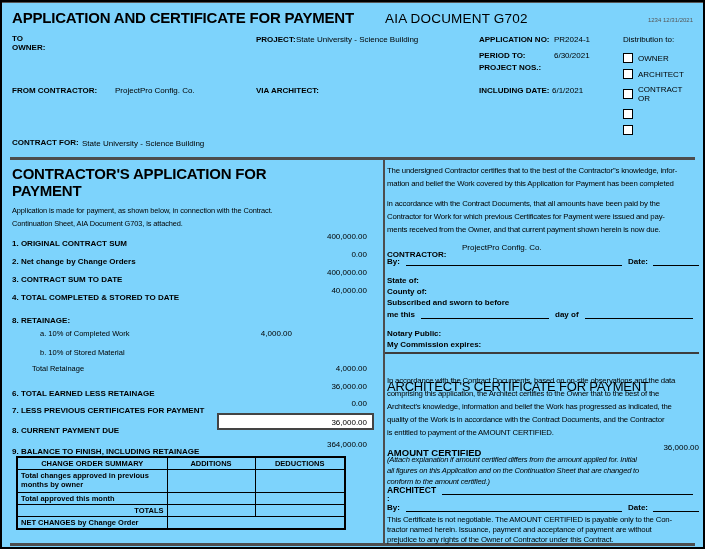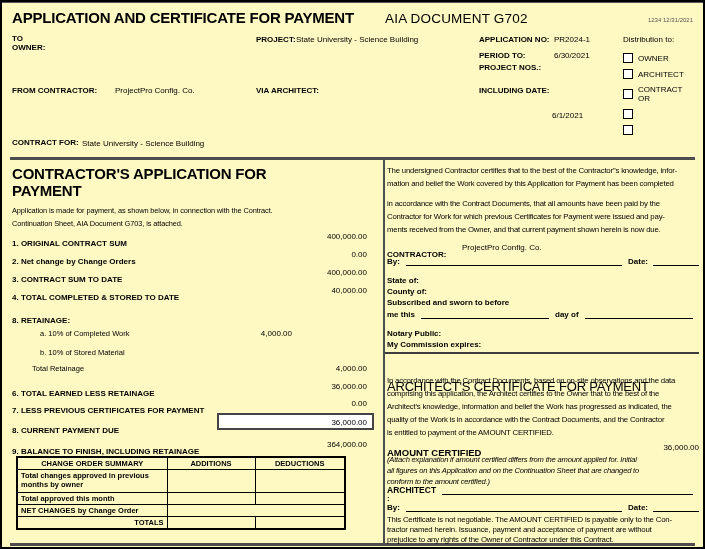--- a/index.html
+++ b/index.html
@@ -1,18 +1,18 @@
 <!DOCTYPE html>
 <html><head>
 <meta charset="utf-8">
 <style>
   html,body{margin:0;padding:0;background:#fff;}
   .page{
     position:relative;width:705px;height:549px;box-sizing:border-box;
-    border:2px solid #000;background:#fef9c3;overflow:hidden;
+    border:2px solid #000;background:#7dd3fc;overflow:hidden;
     font-family:"Liberation Sans",sans-serif;color:#000;
   }
   .ab{position:absolute;}
   .b{font-weight:bold;}
   .fs8{font-size:8px;}
   .rule{position:absolute;background:#4d4d4d;}
   .ul{display:inline-block;border-bottom:1px solid #000;height:9px;}
   .pre{white-space:pre-line;}
 
   
@@ -24,21 +24,21 @@
   #ownerLbl{left:10px;top:41px;}
   #projLbl{left:254px;top:33px;}
   #projVal{left:294px;top:33px;}
   #appNoLbl{left:477px;top:33px;}
   #appNoVal{left:552px;top:33px;}
   #distLbl{left:621px;top:33px;font-size:8px;}
   #periodLbl{left:477px;top:49px;}
   #periodVal{left:552px;top:49px;}
   #projNosLbl{left:477px;top:61px;}
   #cDateLbl{left:477px;top:84px;}
-  #cDateVal{left:550px;top:84px;margin-top:25px;}
+  #cDateVal{left:550px;top:84px;}
   #fromLbl{left:10px;top:84px;}
   #fromVal{left:113px;top:84px;}
   #viaLbl{left:254px;top:84px;}
   #distList{left:621px;top:51px;width:76px;}
   .cbRow{display:flex;align-items:center;margin-bottom:6px;}
   .cb{width:8px;height:8px;border:1px solid #000;flex:0 0 auto;background:#fff;}
   .cbLbl{font-size:8px;margin-left:5px;line-height:9px;}
   .cbWrap{width:50px;overflow-wrap:anywhere;}
   #contractForLbl{left:10px;top:136px;}
   #contractForVal{left:80px;top:137px;}
@@ -226,27 +226,27 @@
           <td>Total changes approved in previous months by owner</td>
           <td></td>
           <td></td>
         </tr>
         <tr>
           <td>Total approved this month</td>
           <td></td>
           <td></td>
         </tr>
         <tr>
+          <td class="cellR">TOTALS</td>
+          <td></td>
+          <td></td>
+        </tr>
+        <tr>
           <td>NET CHANGES by Change Order</td>
           <td colspan="2"></td>
-        </tr>
-        <tr>
-          <td class="cellR">TOTALS</td>
-          <td></td>
-          <td></td>
         </tr>
       </tbody>
         </table>
     </div>
   </div>
 
   <div id="rcol" class="ab">
     <div id="p1" class="rp">The undersigned Contractor certifies that to the best of the Contractor''s knowledge, infor-
 mation and belief the Work covered by this Application for Payment has been completed</div>
     <div id="p2" class="rp">in accordance with the Contract Documents, that all amounts have been paid by the

